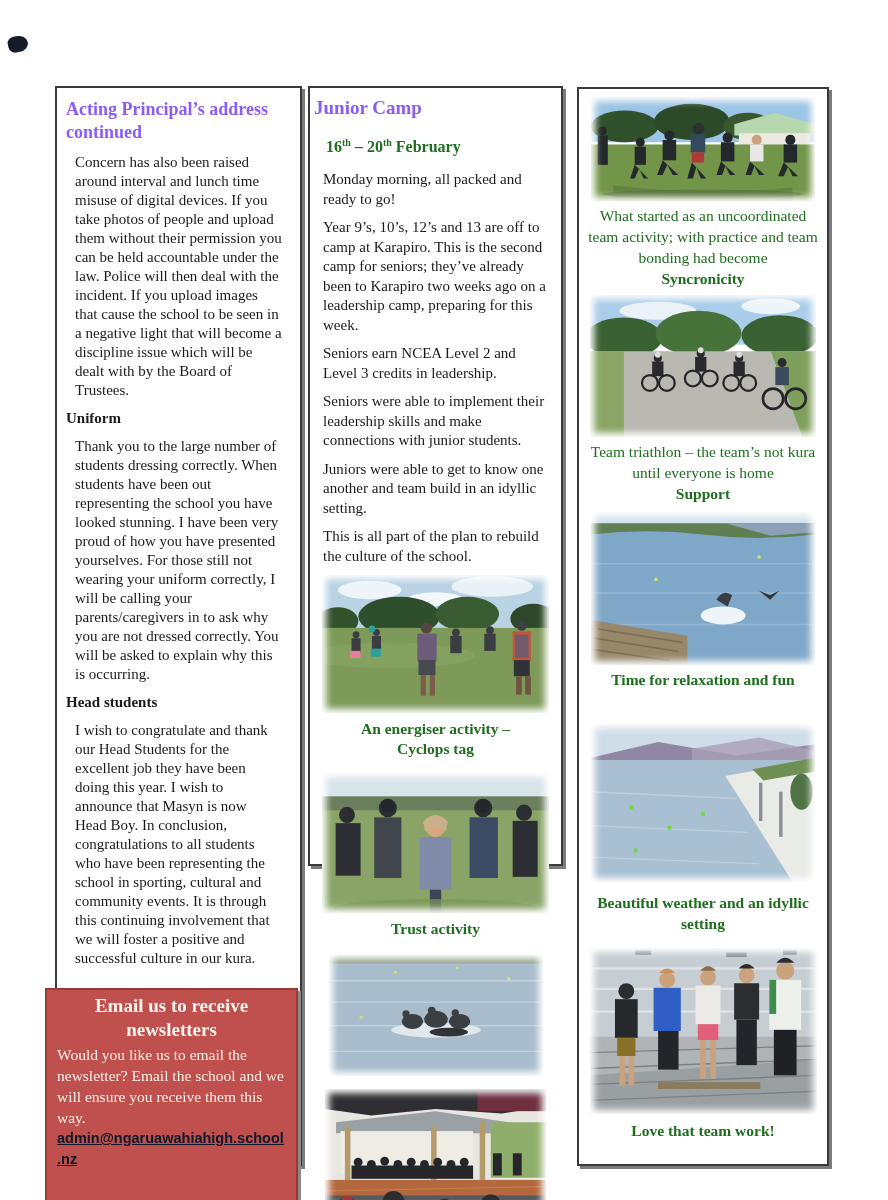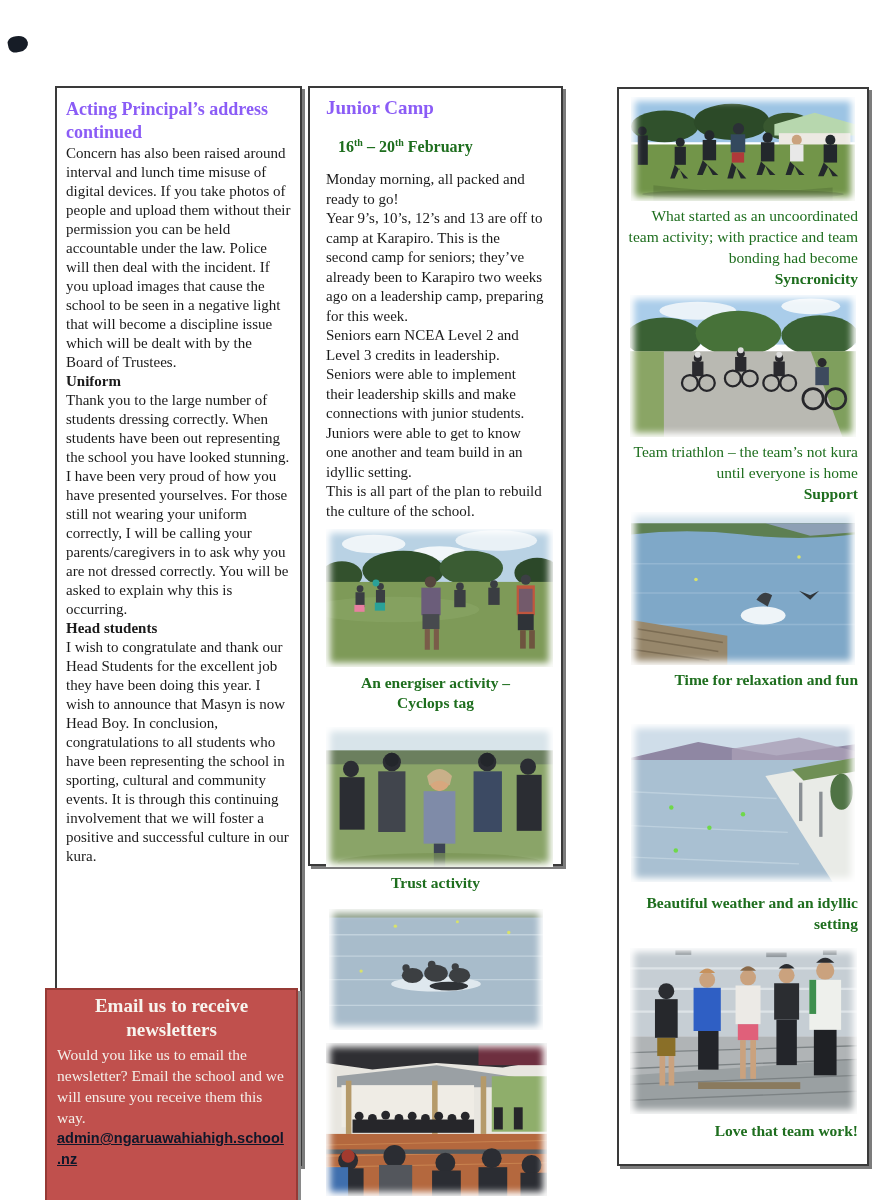--- a/index.html
+++ b/index.html
@@ -3,30 +3,30 @@
 <meta charset="utf-8">
 <style>
   html,body{margin:0;padding:0;background:#ffffff;}
   .page{position:relative;width:888px;height:1200px;background:#ffffff;overflow:hidden;
         font-family:"Liberation Serif",serif;color:#1a1a1a;}
   .smudge{position:absolute;left:8px;top:36px;width:20px;height:16px;background:#161c26;
           border-radius:40% 60% 55% 45%;transform:rotate(-12deg);}
   .col{position:absolute;box-sizing:border-box;background:#fff;border:2px solid #3a3a3a;
        box-shadow:3px 3px 0 #7c7c7c;}
   .col1{left:55px;top:86px;width:247px;height:1080px;padding:10px 9px;}
-  .col2{left:308px;top:86px;width:255px;height:780px;padding:8px 16px;}
-  .col3{left:577px;top:87px;width:252px;height:1079px;padding:6px 9px;text-align:right;margin-left:40px;}
+  .col2{left:308px;top:86px;width:255px;height:780px;padding:8px 4px;}
+  .col3{left:577px;top:87px;width:252px;height:1079px;padding:6px 9px;text-align:center;}
 
   .green-h{color:#8b5cf6;font-weight:bold;margin:0;}
   .col1 .green-h{font-size:18px;line-height:23px;}
   .col2 .green-h{font-size:19px;line-height:24px;}
   .date-line{color:#1e6e1e;font-weight:bold;font-size:16px;line-height:22px;margin:12px;}
   .date-line sup{font-size:10px;}
 
-  .body-p{font-size:15px;line-height:19px;margin:0;}
+  .body-p{font-size:15px;line-height:19px;margin:9px;}
   .col2 .body-p{line-height:19.5px;}
   .subhead{font-size:15px;line-height:19px;font-weight:bold;margin:0;}
 
   .photo{position:relative;margin:6px auto 0;}
   .photo svg{display:block;width:100%;height:100%;}
   .photo::after{content:"";position:absolute;inset:0;box-shadow:inset 0 0 7px 4px #ffffff;pointer-events:none;}
 
   .cap{color:#1e6e1e;font-weight:bold;font-size:15.5px;line-height:20px;text-align:center;margin:6px 0 0;}
   .rcap{color:#1e6e1e;font-size:15.5px;line-height:21px;margin:4px 0 0;}
   .rcap .bold{font-weight:bold;display:block;}

